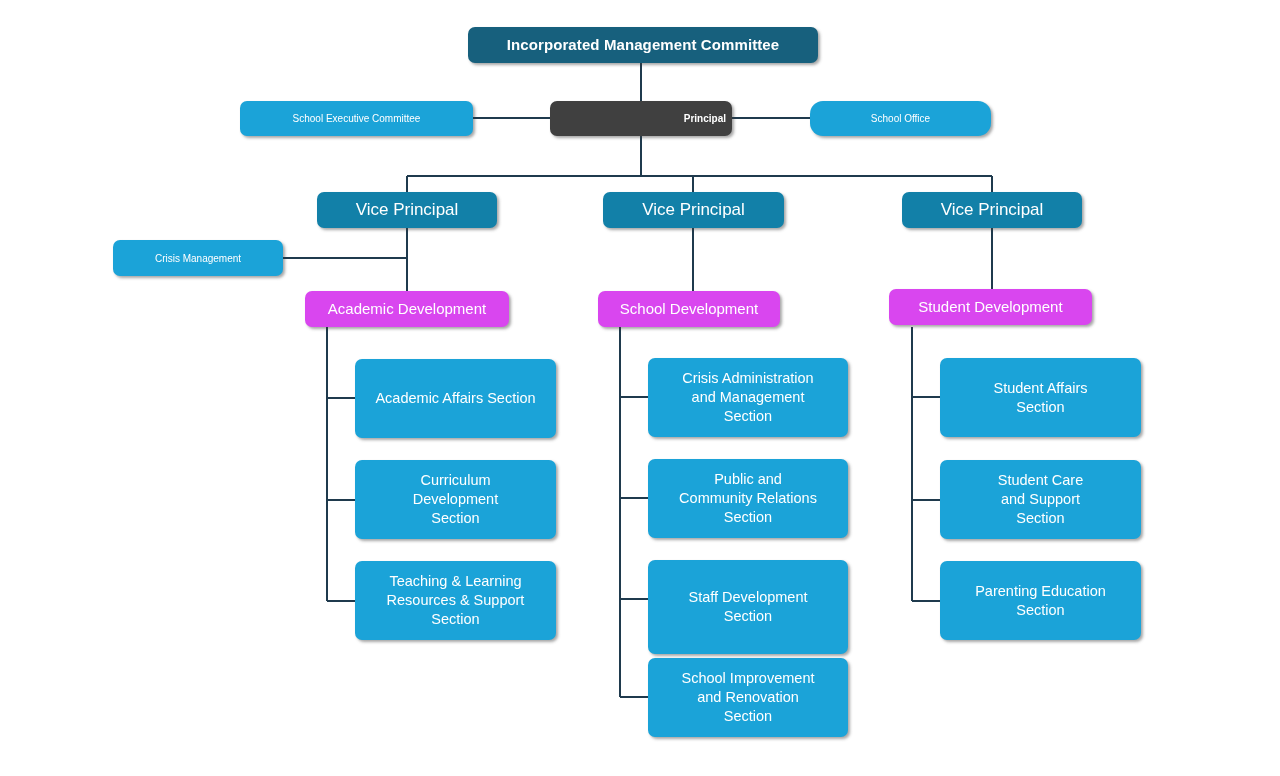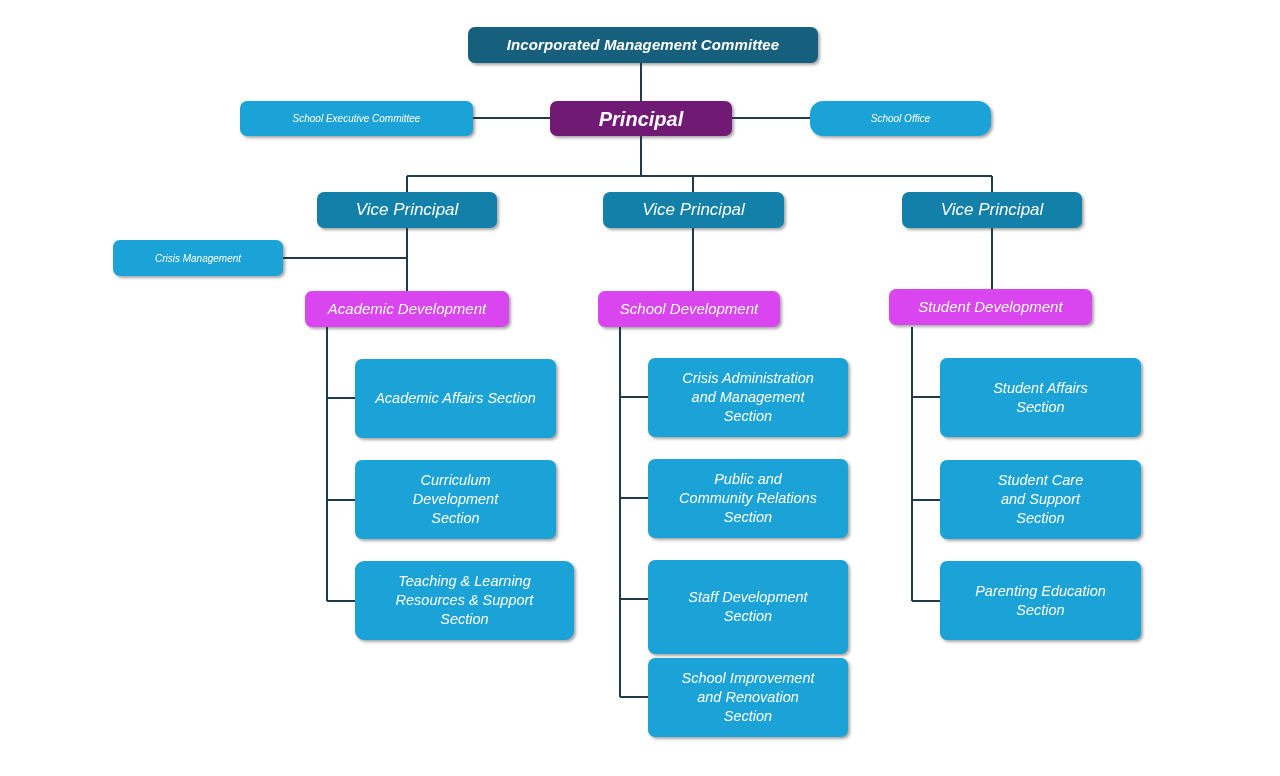--- a/index.html
+++ b/index.html
@@ -34,37 +34,37 @@
     display: flex;
     align-items: center;
     justify-content: center;
     text-align: center;
     color: #ffffff;
     border-radius: 7px;
     box-shadow: 2px 2px 3px rgba(60, 60, 60, 0.45);
     line-height: 1.30;
     padding: 2px 6px;
     z-index: 2;
-    font-style: italic;
   }
   .node-label {
     display: block;
     white-space: pre-line;
   }
   
   .v-root {
     background: #17607d;
     font-size: 15px;
     font-weight: bold;
     letter-spacing: .1px;
   }
   .v-principal {
-    background: #701a75;
-    font-size: 20px;
+    background: #404040;
+    font-size: 10px;
     font-weight: bold;
+    justify-content: flex-end;
   }
   .v-bright {
     background: #1ba3d8;
     font-size: 10px;
     font-weight: normal;
   }
   .v-vice {
     background: #1280a8;
     font-size: 17px;
     font-weight: normal;
@@ -173,21 +173,21 @@
   </div>
 
   <div class="node v-section" style="left:355px; top:359px; width:201px; height:79px;">
     <span class="node-label">Academic Affairs Section</span>
   </div>
   <div class="node v-section" style="left:355px; top:460px; width:201px; height:79px;">
     <span class="node-label">Curriculum
 Development
 Section</span>
   </div>
-  <div class="node v-section" style="left:355px; top:561px; width:219px; height:79px;border-radius:9px;">
+  <div class="node v-section" style="left:355px; top:561px; width:201px; height:79px;">
     <span class="node-label">Teaching &amp; Learning
 Resources &amp; Support
 Section</span>
   </div>
 
   <div class="node v-section" style="left:648px; top:358px; width:200px; height:79px;">
     <span class="node-label">Crisis Administration
 and Management
 Section</span>
   </div>

